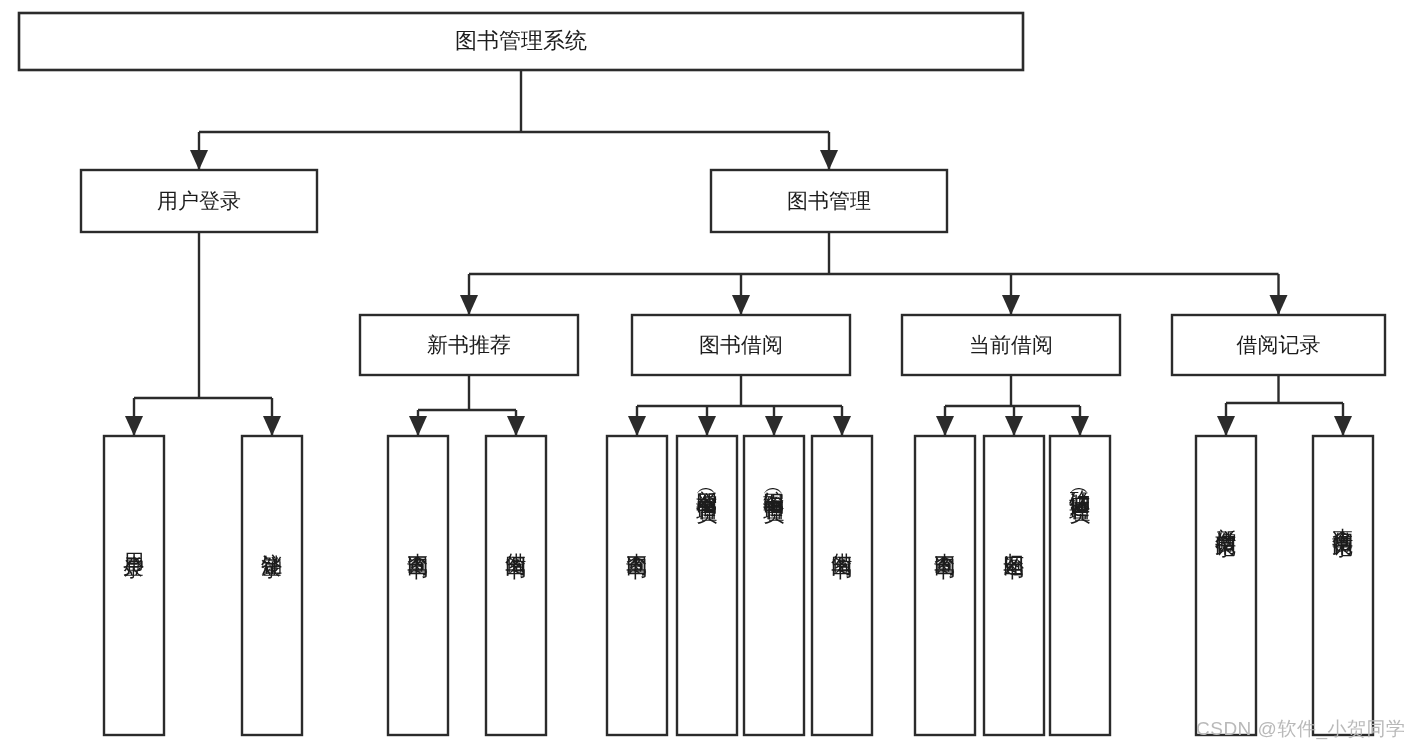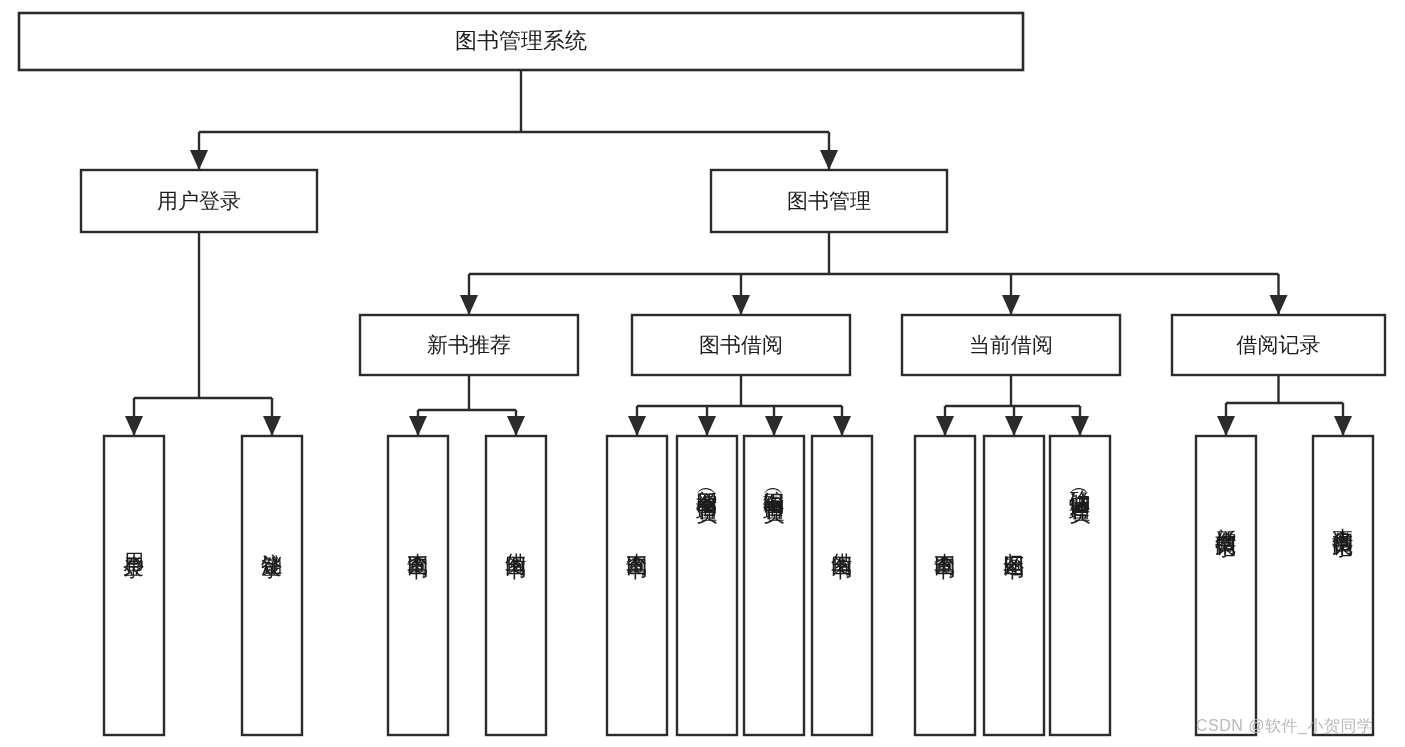--- a/index.html
+++ b/index.html
@@ -70,21 +70,21 @@
     font-size: 21px;
     line-height: 1.22;
     writing-mode: vertical-rl;
     text-orientation: upright;
     letter-spacing: 2px;
     white-space: nowrap;
   }
   .watermark {
     position: absolute;
     font-family: "Liberation Sans", "DejaVu Sans", sans-serif;
-    font-size: 16px;
+    font-size: 19px;
     color: #b9b9b9;
     letter-spacing: 0.5px;
     white-space: nowrap;
     user-select: none;
   }
 </style>
 </head>
 <body>
 
 <div id="diagram-root">

